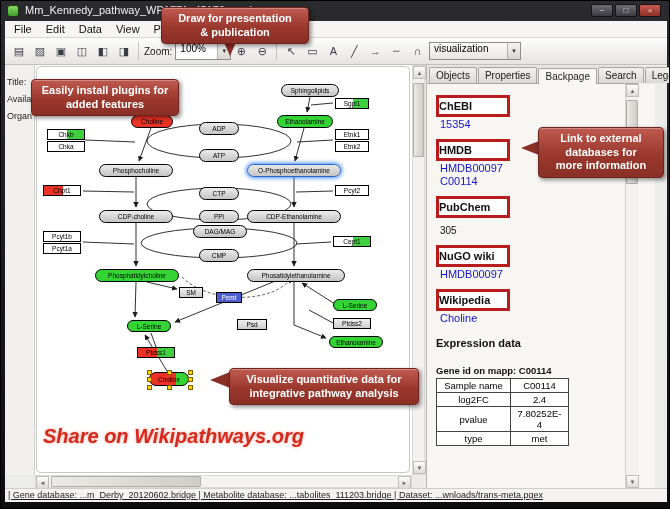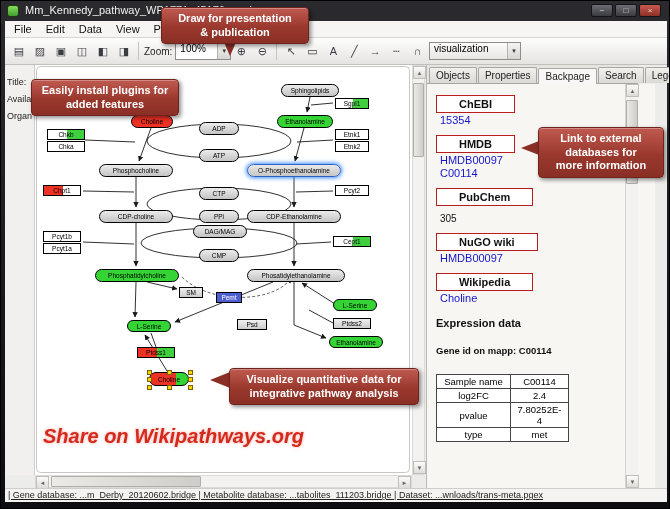--- a/index.html
+++ b/index.html
@@ -43,26 +43,26 @@
   .vscroll .sb-thumb{left:0;right:0;top:4px;height:74px;}
   .hscroll .sb-thumb{top:0;bottom:0;left:2px;width:150px;}
   .panel-vscroll{position:absolute;right:0;top:19px;width:13px;height:404px;background:#f3f2f0;border-left:1px solid #d5d3cf;display:flex;flex-direction:column;}
   .panel-vscroll .sb-thumb{left:0;right:0;top:3px;height:84px;}
   
   .right-panel{position:absolute;left:421px;top:0;width:212px;height:423px;background:#f0efec;border-left:1px solid #b9b7b3;}
   .tabs{position:absolute;left:0;top:0;width:100%;height:19px;display:flex;align-items:flex-end;background:#e6e4e0;border-bottom:1px solid #a8a6a2;padding-left:2px;}
   .tab{font-size:10px;padding:2px 6px;border:1px solid #a8a6a2;border-bottom:none;background:linear-gradient(#f2f0ed,#dcdad6);margin-right:1px;border-radius:2px 2px 0 0;color:#222;white-space:nowrap;}
   .tab.active{background:#f8f7f5;position:relative;top:1px;}
   .bp-content{position:absolute;left:0;top:19px;width:228px;height:404px;overflow:hidden;background:#f7f6f3;padding:2px 0 0 9px;}
-  .bp-header{width:max-content;min-width:74px;margin-top:9px;padding:2px 22px;background:#fff;border:1px solid #b91c1c;font-size:11px;font-weight:bold;color:#111;}
+  .bp-header{width:max-content;min-width:74px;margin-top:9px;padding:2px 0;background:#fff;border:3px solid #b91c1c;font-size:11px;font-weight:bold;color:#111;}
   .bp-link{margin:1px 0 0 4px;font-size:11px;color:#1515cc;width:max-content;cursor:pointer;}
   .bp-value{margin:7px 0 0 4px;font-size:10px;color:#111;width:max-content;}
   .bp-bold{margin-top:13px;font-size:11px;font-weight:bold;color:#111;}
   .bp-geneid{margin-top:16px;font-size:9.5px;font-weight:bold;color:#111;}
-  .exp-table{margin-top:18px;border-collapse:collapse;border-radius:21px;}
+  .exp-table{margin-top:2px;border-collapse:collapse;border-radius:21px;}
   .exp-table td{border:1px solid #444;background:#fff;font-size:9.5px;padding:1px 4px;text-align:center;height:14px;}
   .exp-table td:first-child{width:74px;}
   .exp-table td:last-child{width:58px;}
   
   .statusbar{position:absolute;left:0;top:467px;width:100%;height:14px;background:#f4f3f1;border-top:1px solid #d0cecb;font-size:9px;color:#222;line-height:13px;padding-left:3px;white-space:nowrap;overflow:hidden;text-decoration:underline;}
   
   .node{position:absolute;border:1px solid #000;display:flex;align-items:center;justify-content:center;font-size:6.5px;color:#000;background:#d8d8d8;border-radius:7px;white-space:nowrap;}
   .met-gray{background:linear-gradient(#ebebeb,#c4c4c4);}
   .met-green{background:#35d435;}
   .met-red{background:#ee3125;}

